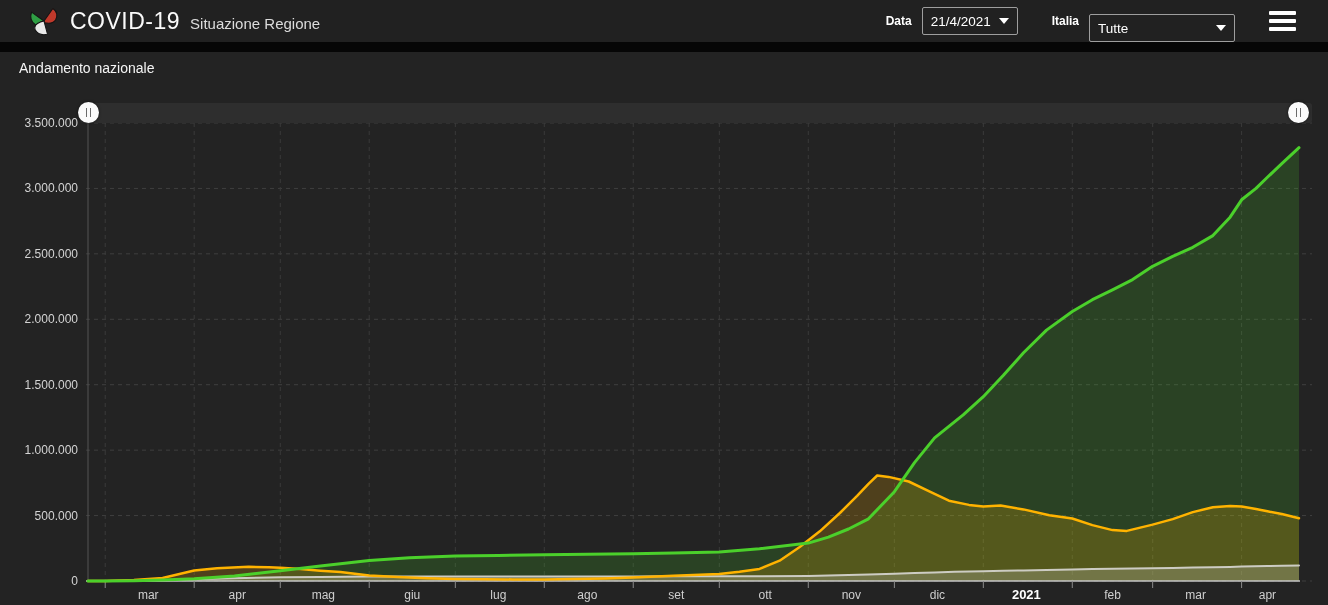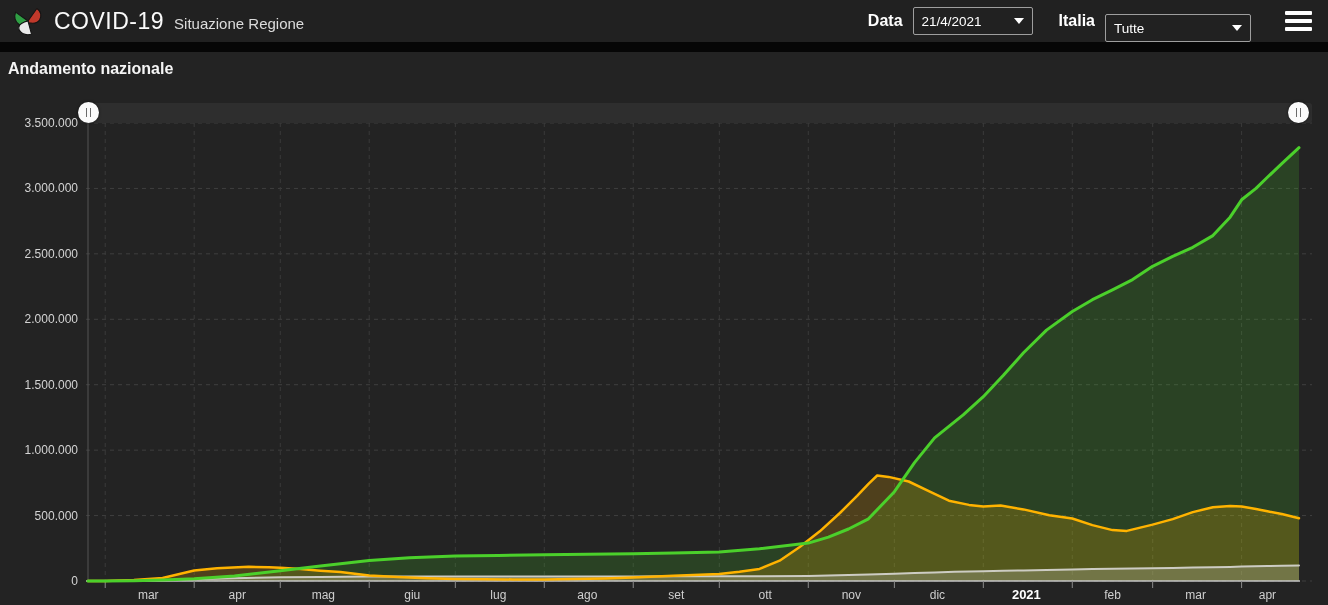--- a/index.html
+++ b/index.html
@@ -1,39 +1,39 @@
 <!DOCTYPE html>
 <html><head>
 <meta charset="utf-8">
 <style>
   html,body{margin:0;padding:0;background:#232323;}
   body{width:1328px;height:605px;position:relative;overflow:hidden;
        font-family:"Liberation Sans",sans-serif;-webkit-font-smoothing:antialiased;}
 
   
   .header{position:absolute;top:0;left:0;width:1328px;height:42px;background:#212121;
-          display:flex;align-items:center;padding:0 12px;box-sizing:border-box;}
+          display:flex;align-items:center;padding:0 28px;box-sizing:border-box;}
   .logo{width:32px;height:32px;flex:0 0 auto;}
   .app-title{font-size:23px;color:#fafafa;margin-left:10px;letter-spacing:.5px;white-space:nowrap;}
   .app-subtitle{font-size:15px;color:#dcdcdc;margin-left:10px;margin-top:4px;white-space:nowrap;}
   .spacer{flex:1;}
-  .ctl-label{font-size:16px;font-weight:700;color:#ffffff;margin-right:10px;white-space:nowrap;}
+  .ctl-label{font-size:12px;font-weight:700;color:#ffffff;margin-right:10px;white-space:nowrap;margin-left:8px;}
   .select-box{height:28px;border:1px solid #9e9e9e;border-radius:2px;display:flex;align-items:center;
               justify-content:space-between;padding:0 8px;box-sizing:border-box;cursor:pointer;background:transparent;}
   .select-box .val{color:#ffffff;font-size:13.5px;}
   .caret{width:0;height:0;border-left:5px solid transparent;border-right:5px solid transparent;
          border-top:6px solid #ffffff;margin-left:8px;flex:0 0 auto;}
-  .date-box{width:120px;margin-right:26px;}
+  .date-box{width:96px;margin-right:26px;}
   .region-box{width:146px;margin-top:14px;}
   .menu-btn{margin-left:30px;background:none;border:none;padding:4px;cursor:pointer;}
   .menu-bar{width:27px;height:3.5px;background:#ffffff;border-radius:1px;margin:4.5px 0;}
 
   
   .strip{position:absolute;top:42px;left:0;width:1328px;height:10px;background:#060606;}
-  .section-title{position:absolute;top:60px;left:8px;font-size:16px;font-weight:700;color:#f5f5f5;}
+  .section-title{position:absolute;top:60px;left:19px;font-size:14px;font-weight:400;color:#f5f5f5;}
 
   
   .slider-track{position:absolute;left:80px;top:103px;width:1232px;height:20px;background:#2e2e2e;border-radius:3px;}
   .slider-handle{position:absolute;top:102px;width:21px;height:21px;border-radius:50%;background:#fbfbfb;
                  box-shadow:0 0 3px rgba(0,0,0,.6);cursor:ew-resize;display:flex;align-items:center;justify-content:center;}
   .handle-left{left:78px;}
   .handle-right{left:1288px;}
   .grip{width:5px;height:9px;border-left:1.5px solid #6b6b6b;border-right:1.5px solid #6b6b6b;box-sizing:border-box;}
 
   .chart-svg{position:absolute;top:0;left:0;width:1328px;height:605px;}

